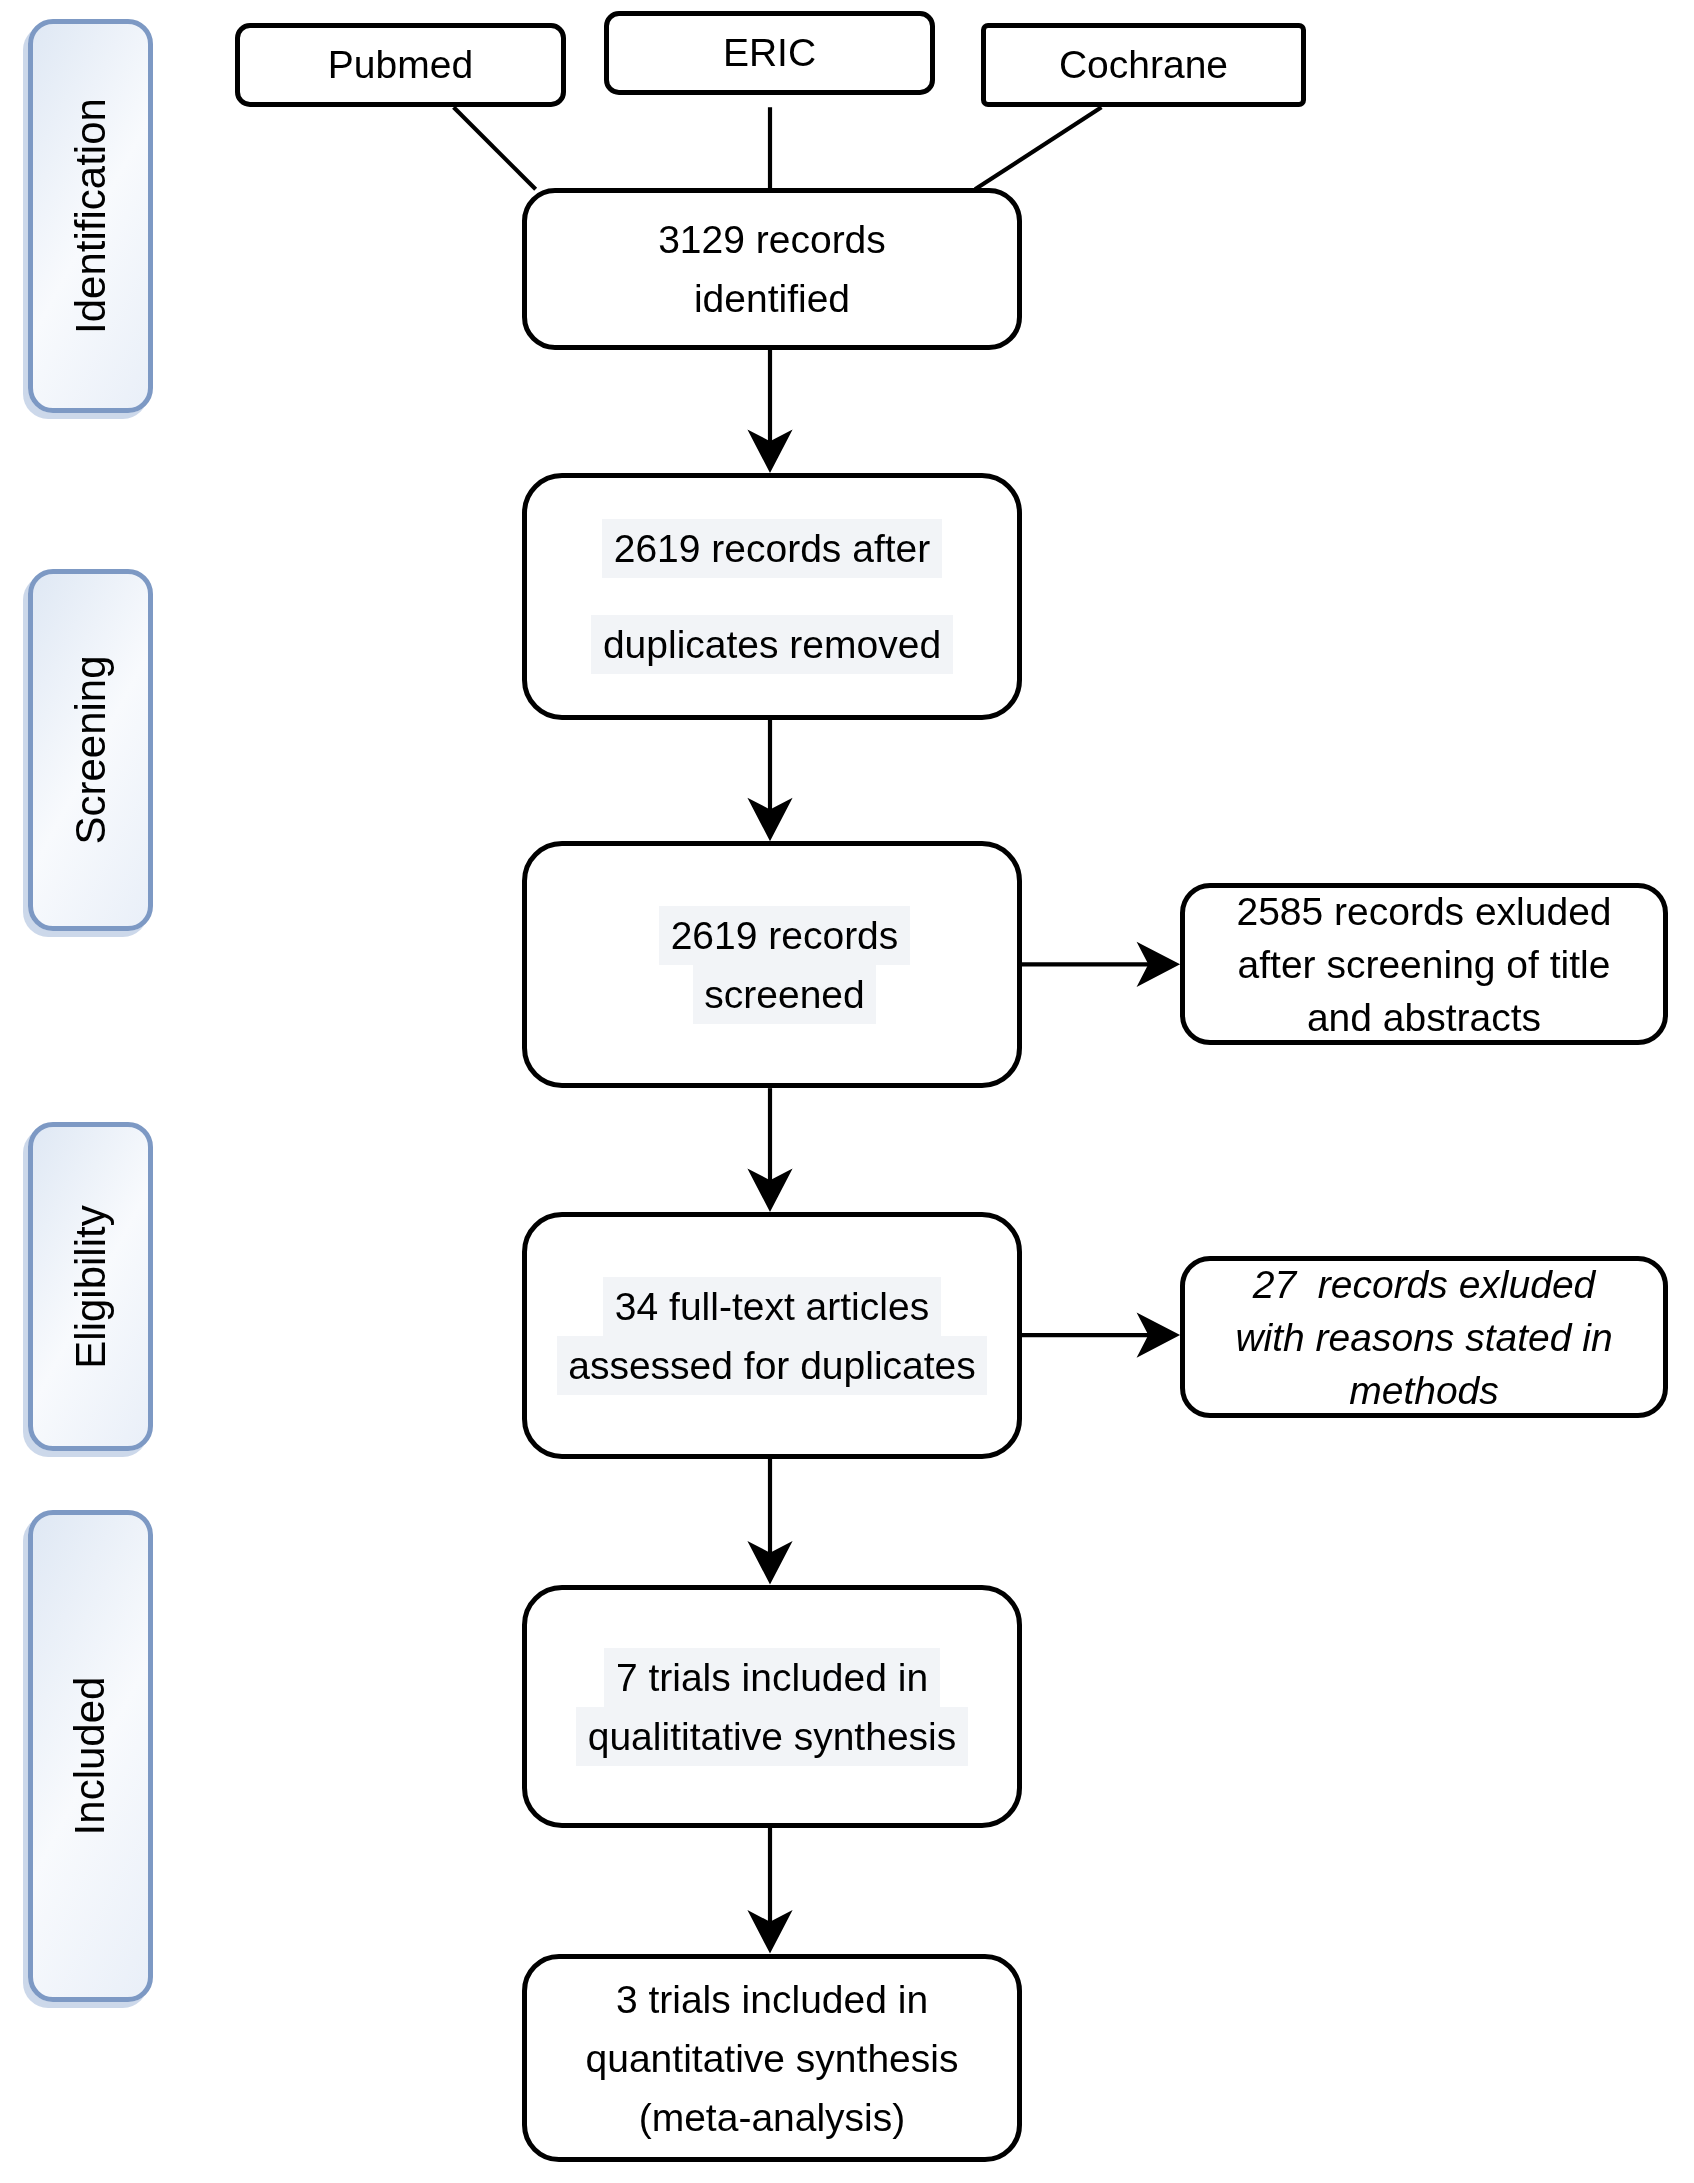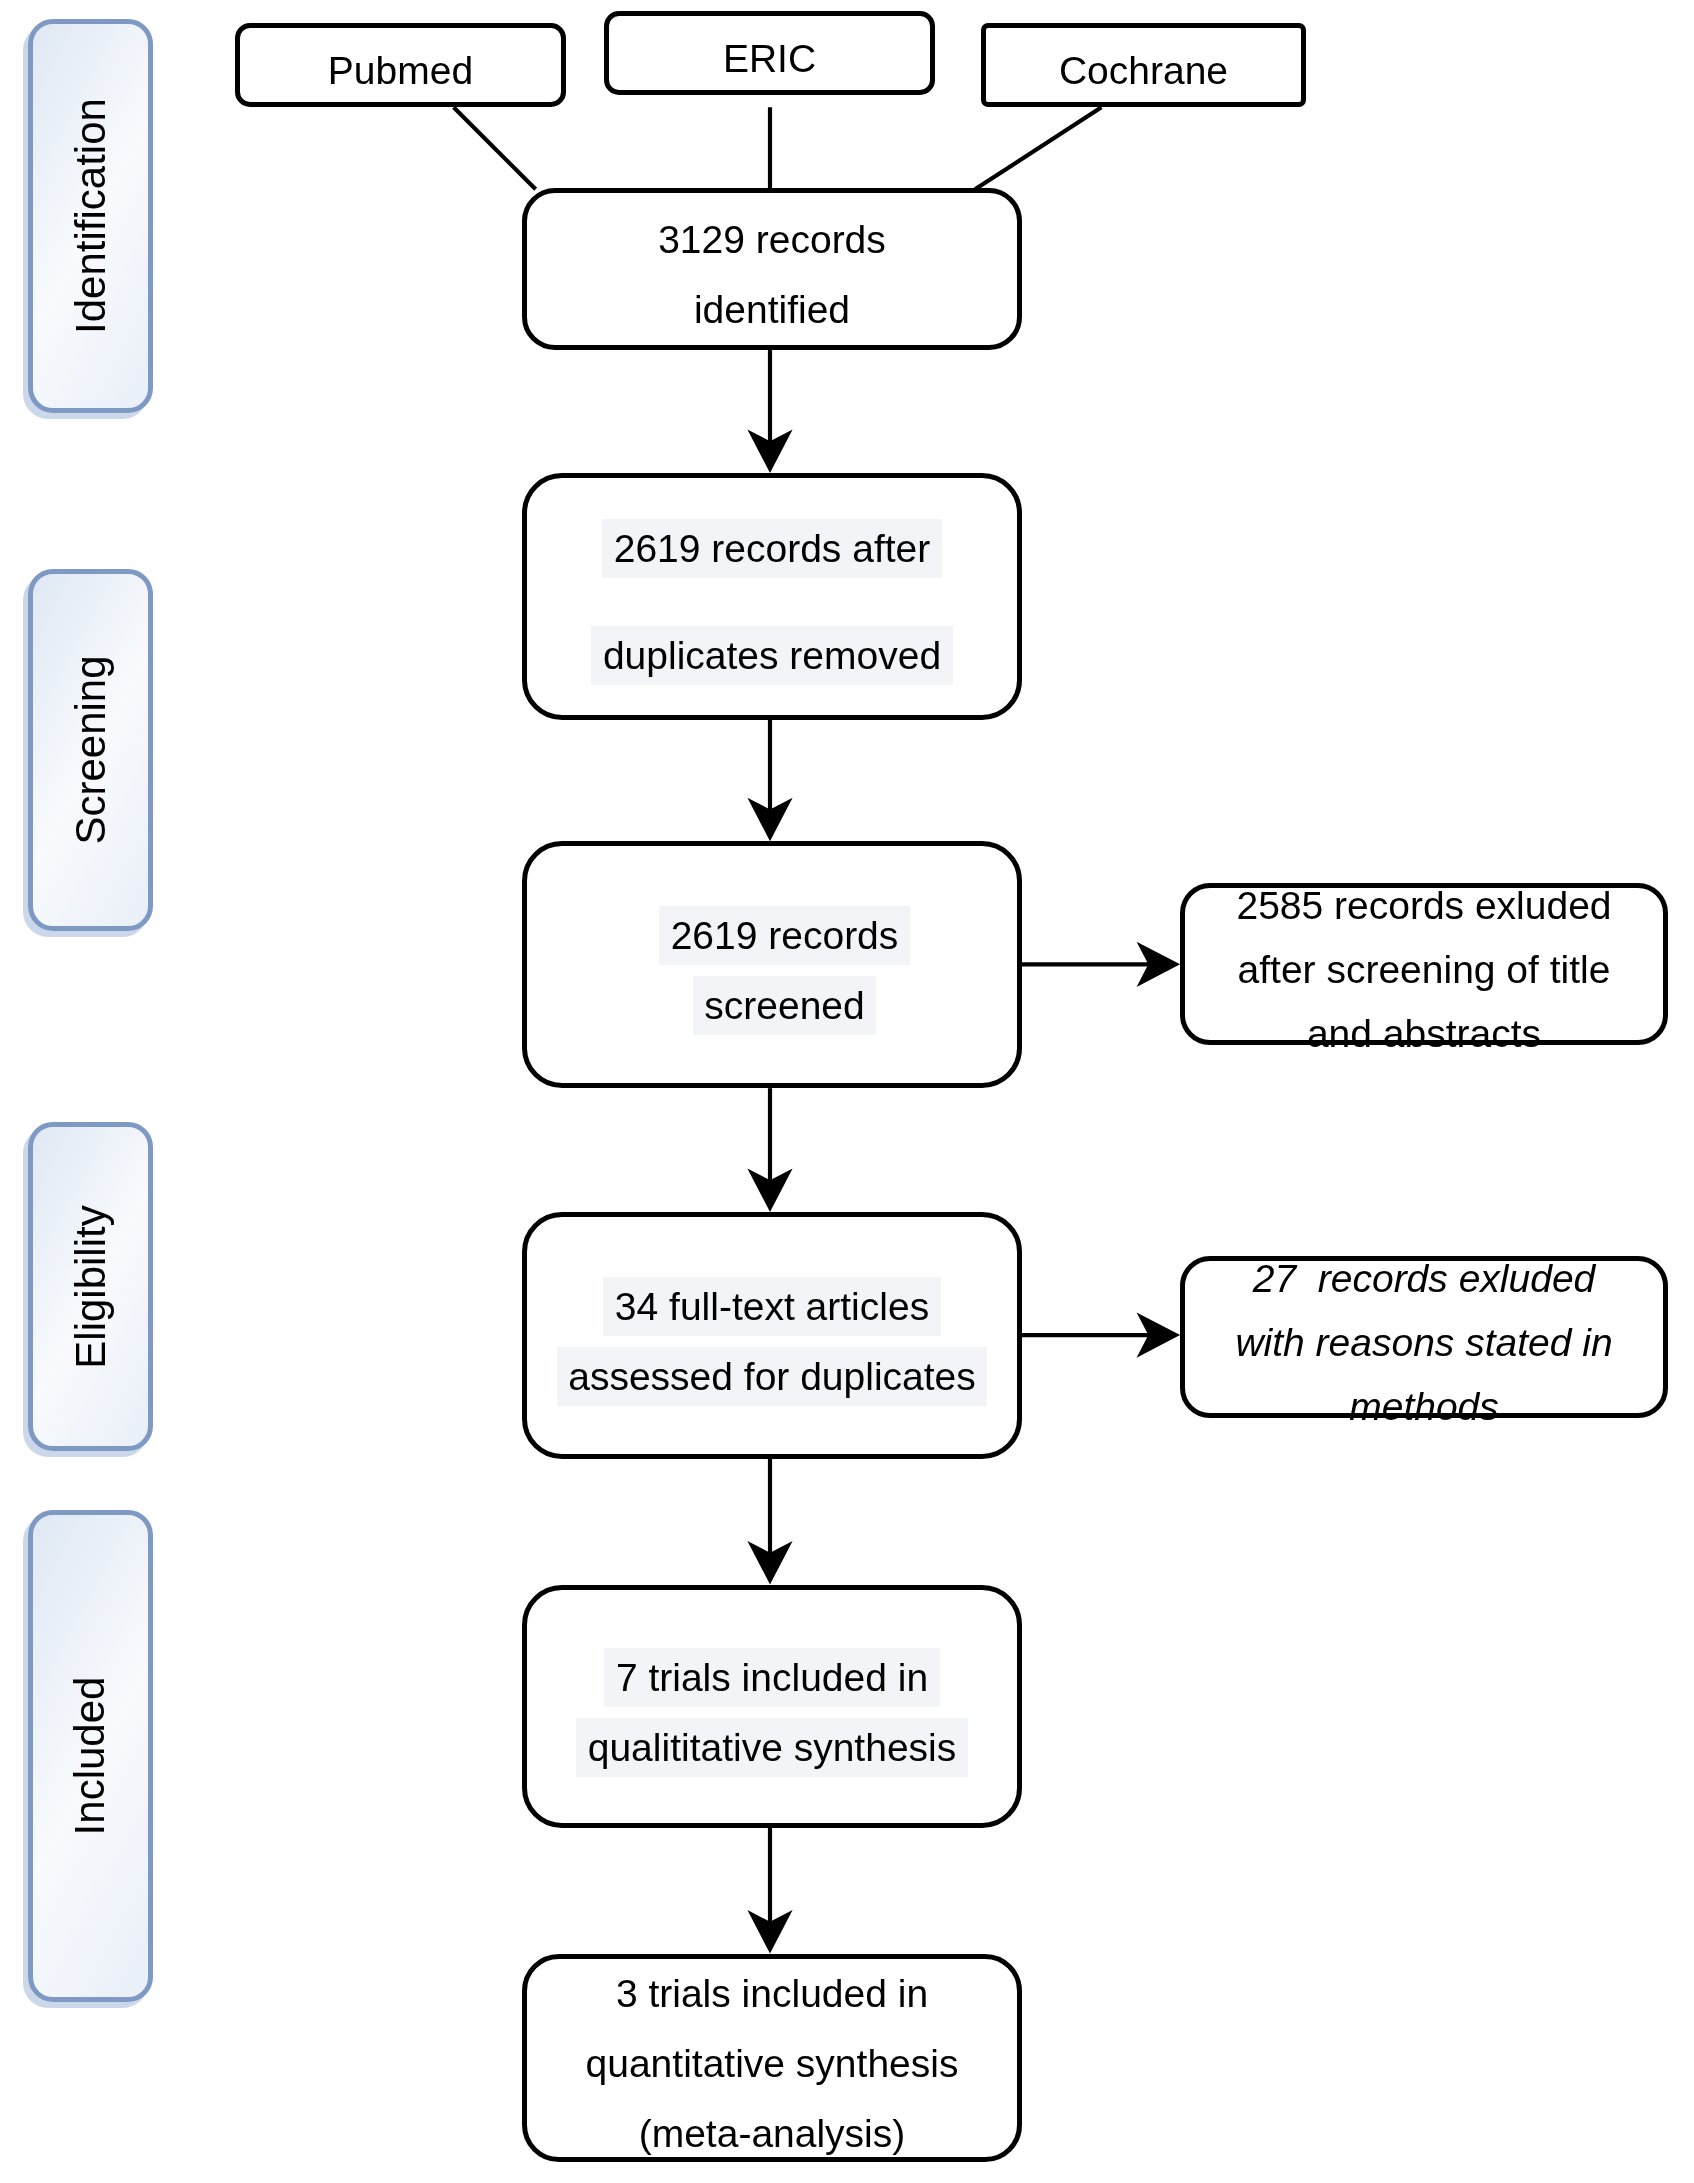--- a/index.html
+++ b/index.html
@@ -12,21 +12,21 @@
   svg.connectors{position:absolute;left:0;top:0;pointer-events:none;}
 
   .box{
     position:absolute;box-sizing:border-box;background:#fff;
     border:5px solid #000;display:flex;flex-direction:column;
     align-items:center;justify-content:center;text-align:center;
   }
   .src-box{border-radius:15px;font-size:39px;}
   .flow-box{border-radius:40px;font-size:39px;line-height:59px;}
   .excl-box{border-radius:30px;font-size:39px;line-height:53px;}
-  .line{display:block;white-space:pre;margin-top:11px;}
+  .line{display:block;white-space:pre;}
   .hl{background:#f2f4f7;padding:0 11.7px;}
 
   .stage-box{
     position:absolute;box-sizing:border-box;
     border:5px solid #7d99c4;border-radius:25px;
     background:linear-gradient(118deg,#dfe8f4 0%,#f8fafd 52%,#e9eff8 100%);
     box-shadow:-5px 5.9px 0 rgba(141,169,208,0.45);
     display:flex;align-items:center;justify-content:center;overflow:visible;
   }
   .stage-box .stage-label{

